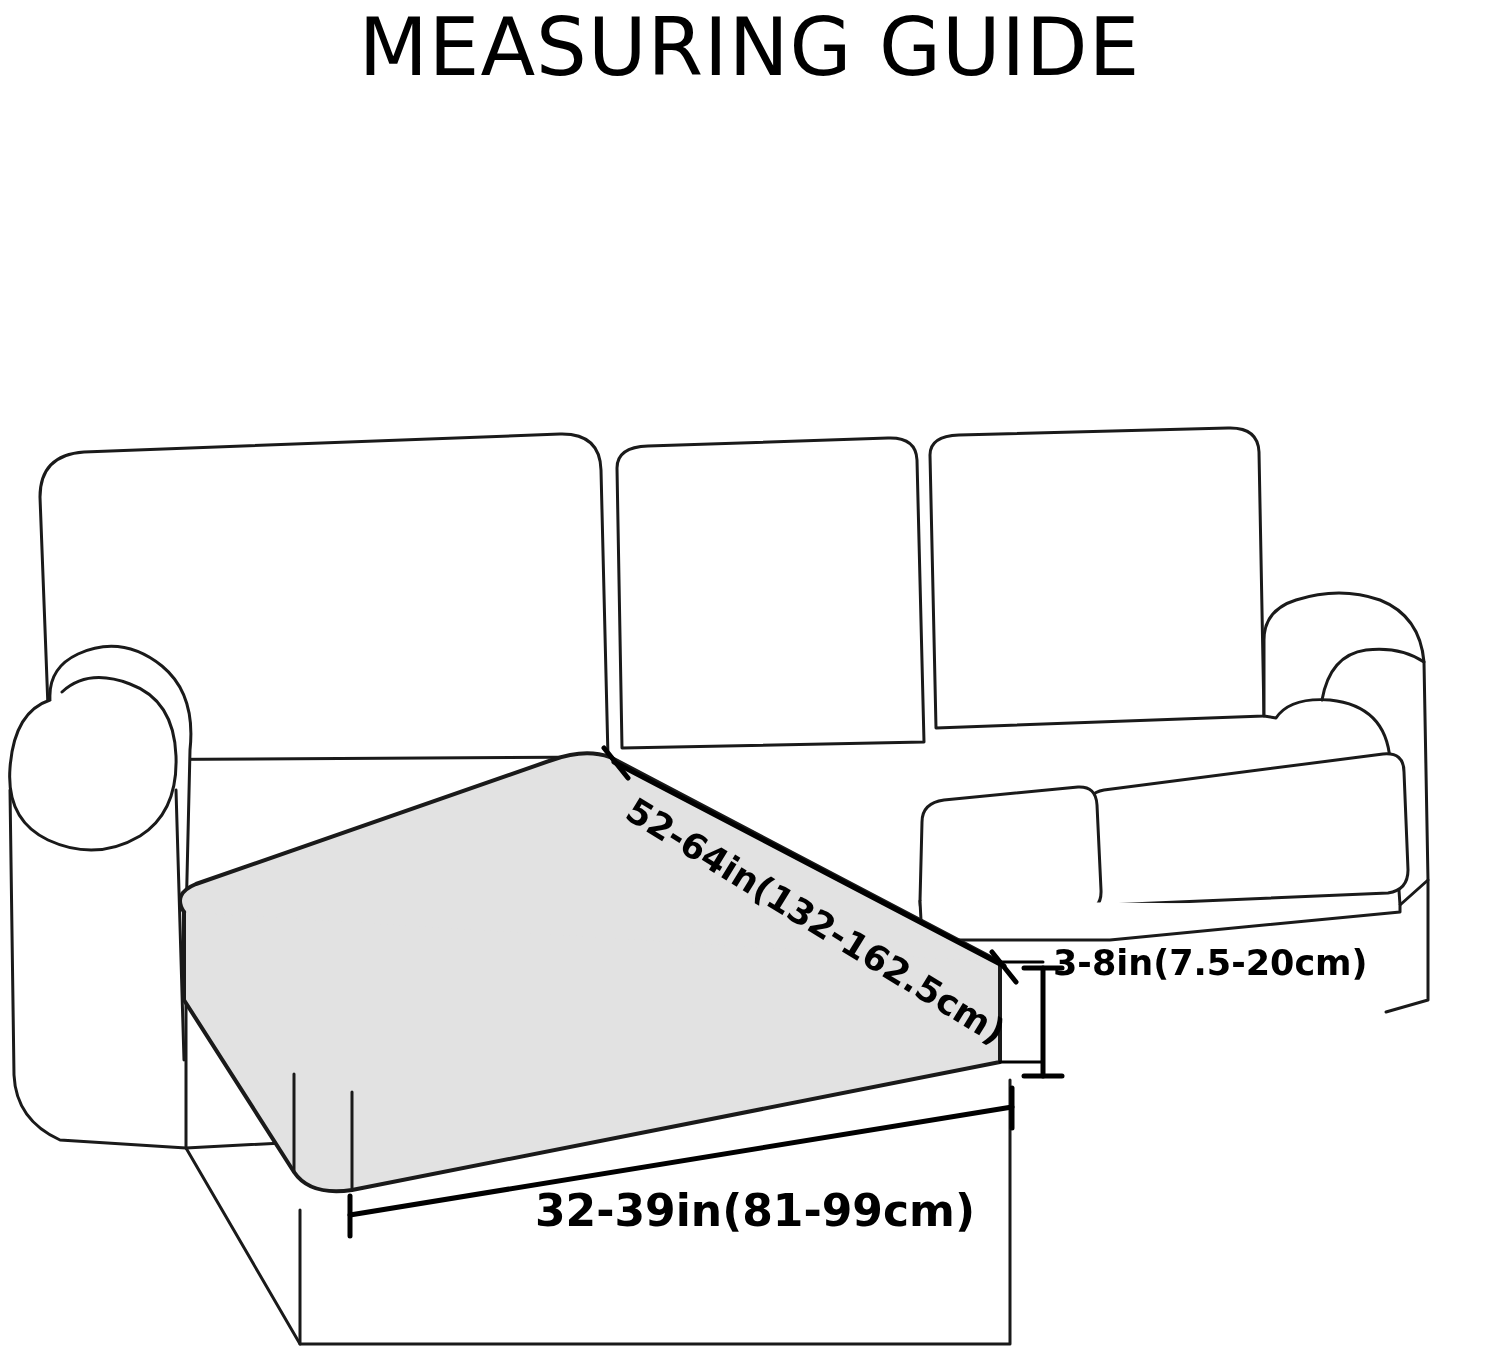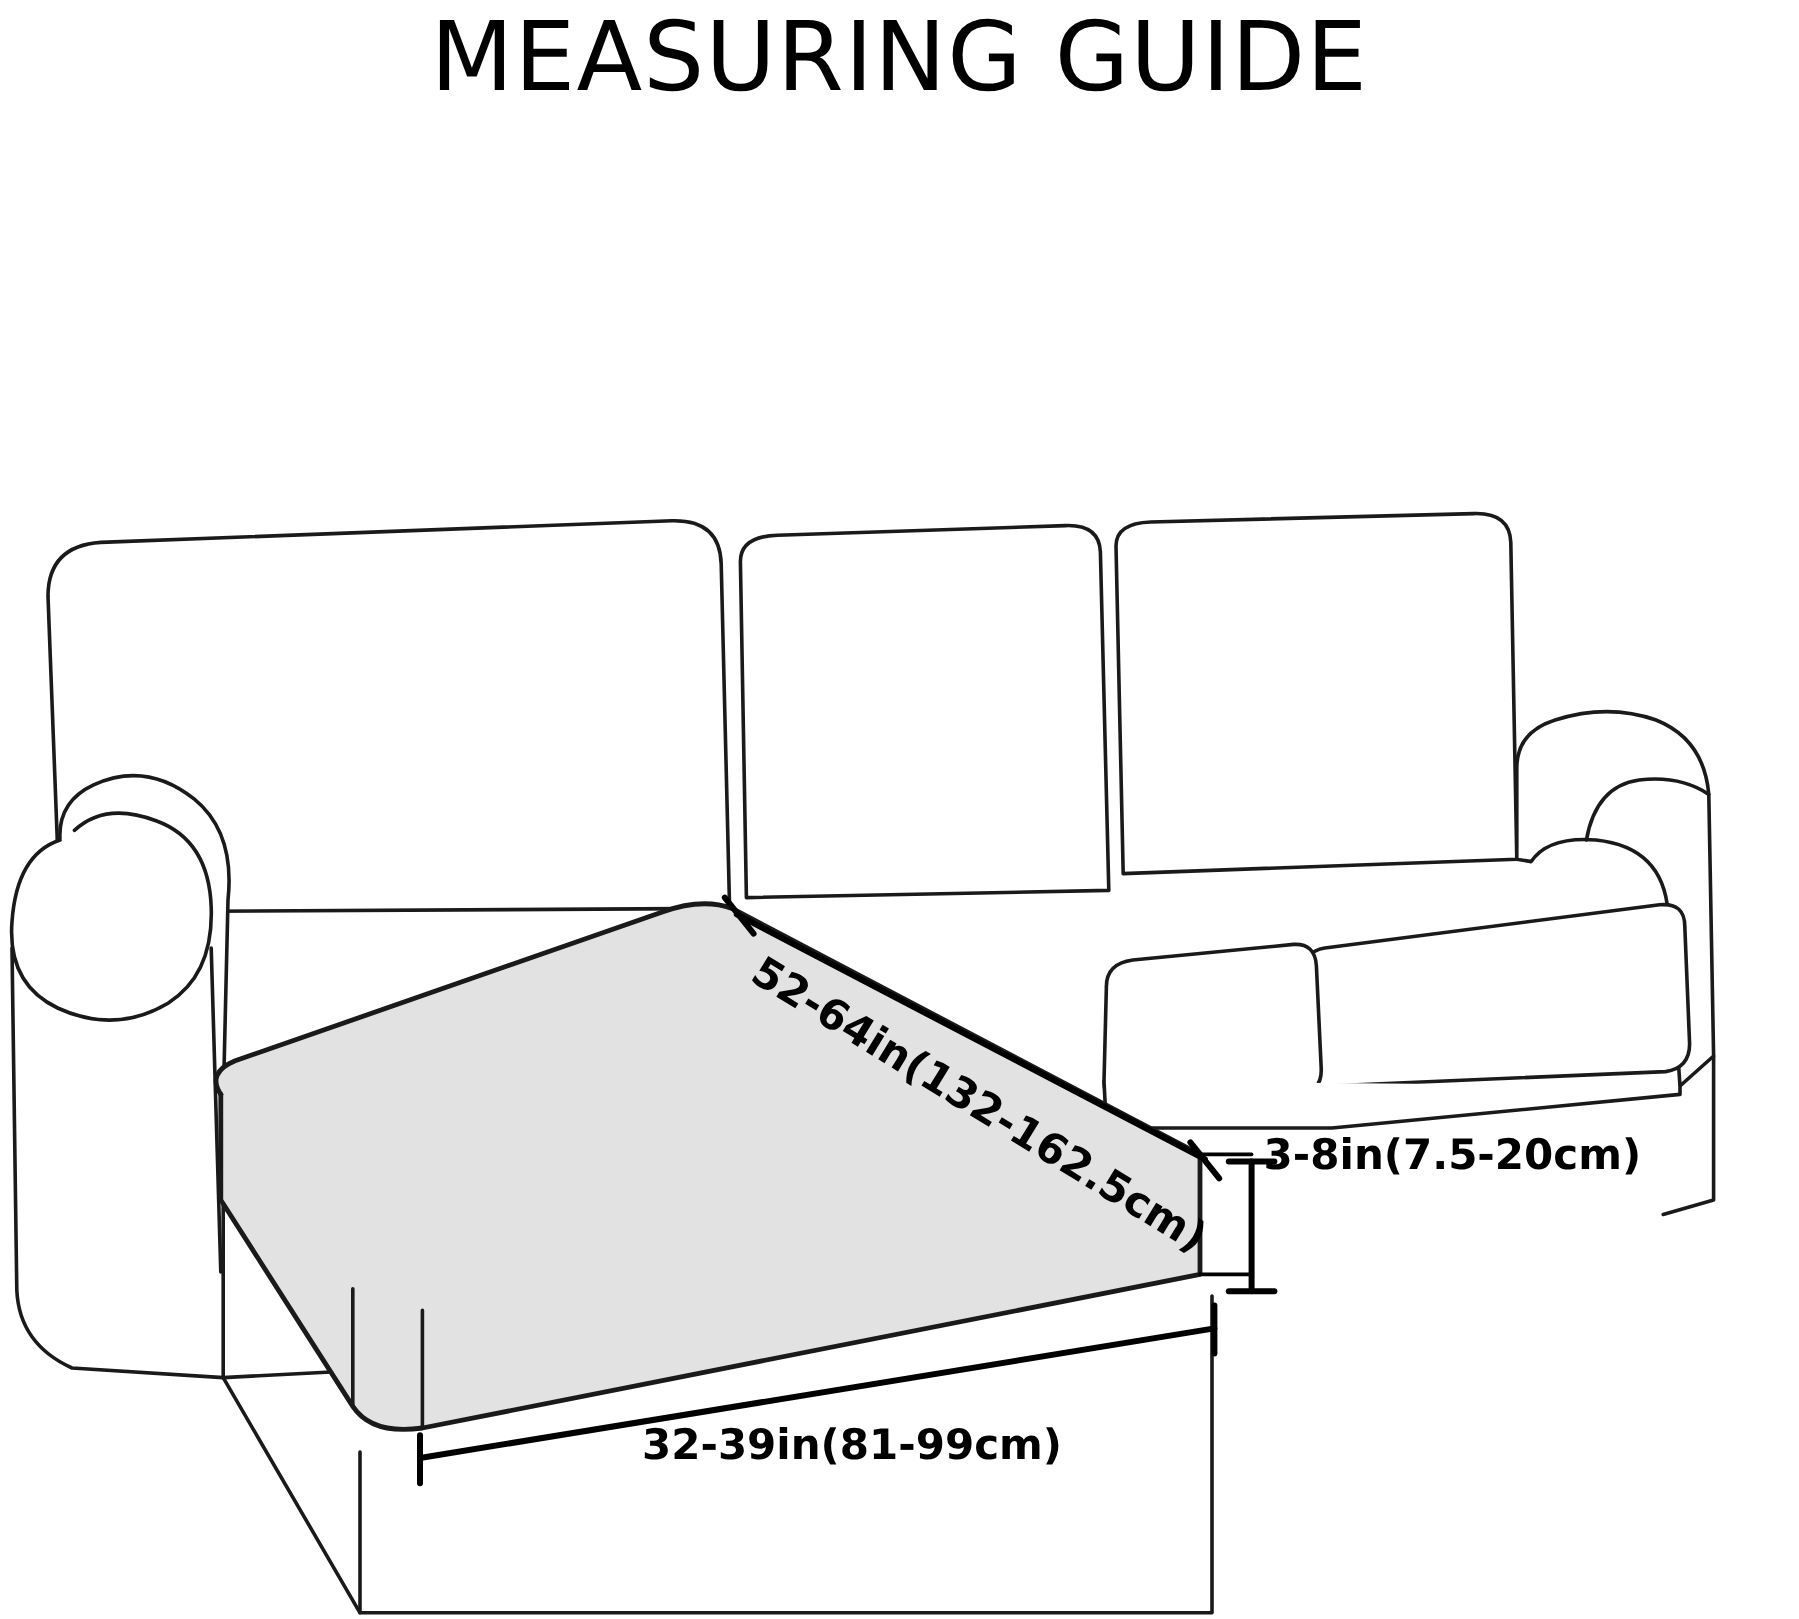--- a/index.html
+++ b/index.html
@@ -48,21 +48,21 @@
     color: #000000;
     white-space: nowrap;
   }
   #label-depth {
     font-size: 35px;
     left: 1035px;
     top: 943px;
     margin-left: 18px;
   }
   #label-width {
-    font-size: 35px;
+    font-size: 44px;
     left: 535px;
     top: 1185px;
   }
   #label-length {
     font-size: 35px;
     left: 0px;
     top: 0px;
     transform-origin: left top;
   }
   #length-wrap {

